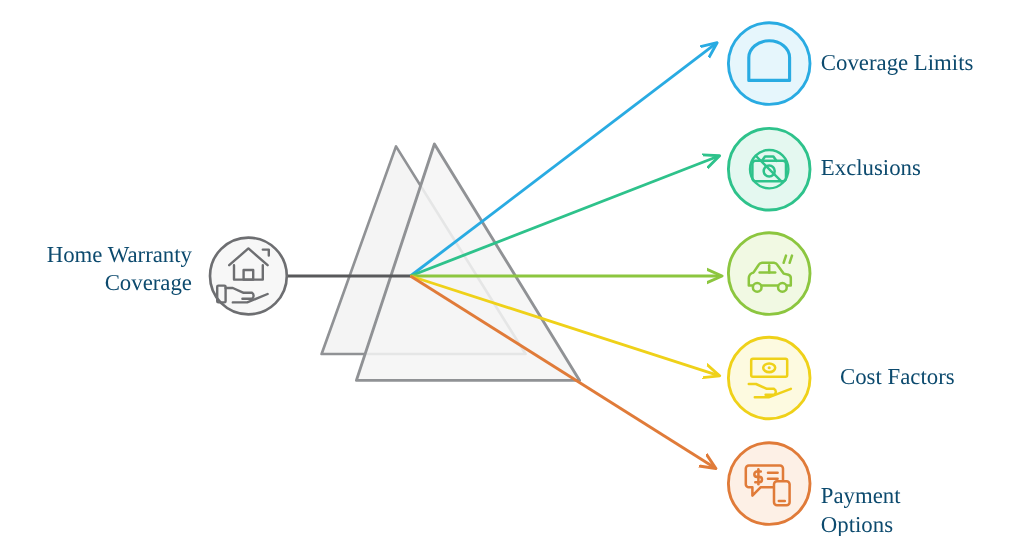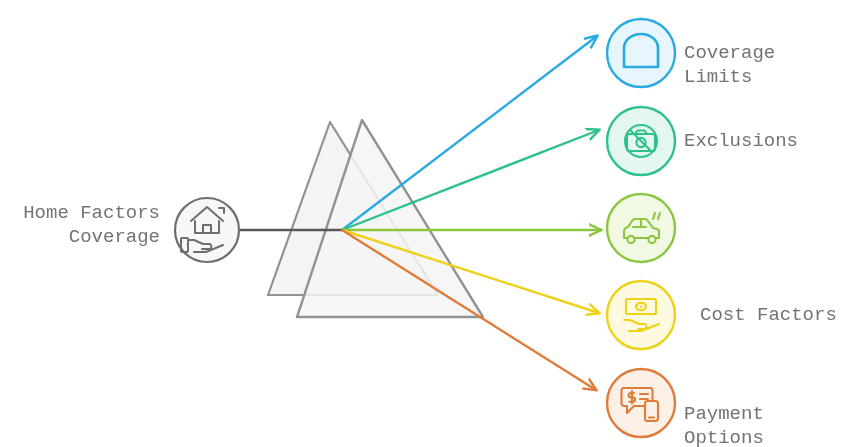--- a/index.html
+++ b/index.html
@@ -21,24 +21,24 @@
   }
   #diagram-svg {
     position: absolute;
     left: 0;
     top: 0;
     width: 852px;
     height: 447px;
   }
   .node-label {
     position: absolute;
-    color: #737373;
+    color: #0c4a6e;
     font-size: 19px;
     line-height: 24px;
-    font-family: Liberation Mono, monospace;
+    font-family: Liberation Serif, serif;
     white-space: pre-line;
   }
   #source-label {
     left: 10px;
     top: 201px;
     width: 150px;
     text-align: right;
   }
   .branch-label {
     left: 684px;
@@ -144,21 +144,21 @@
         <path d="M 634 393 h -3.2 a 2.2 2.2 0 0 0 0 4.4 h 2 a 2.2 2.2 0 0 1 0 4.4 h -3.4"></path>
         <line x1="632" y1="391" x2="632" y2="403.5"></line>
         <line x1="640" y1="394" x2="648" y2="394"></line>
         <line x1="640" y1="399" x2="648" y2="399"></line>
         <rect x="645" y="401" width="13" height="20" rx="2.5" fill="#fdf0e6"></rect>
         <line x1="649" y1="417.5" x2="654" y2="417.5"></line>
       </g>
     </g>
   </svg>
 
-  <div class="node-label" id="source-label">Home Factors
+  <div class="node-label" id="source-label">Home Warranty
 Coverage</div>
 
   <div class="node-label branch-label" style="top:41px;">Coverage Limits</div>
 
   <div class="node-label branch-label" style="top:129px;">Exclusions</div>
 
 
   <div class="node-label branch-label" style="top:303px;margin-left:16px;">Cost Factors</div>
 
   <div class="node-label branch-label" style="top:379px;margin-top:23px;">Payment

